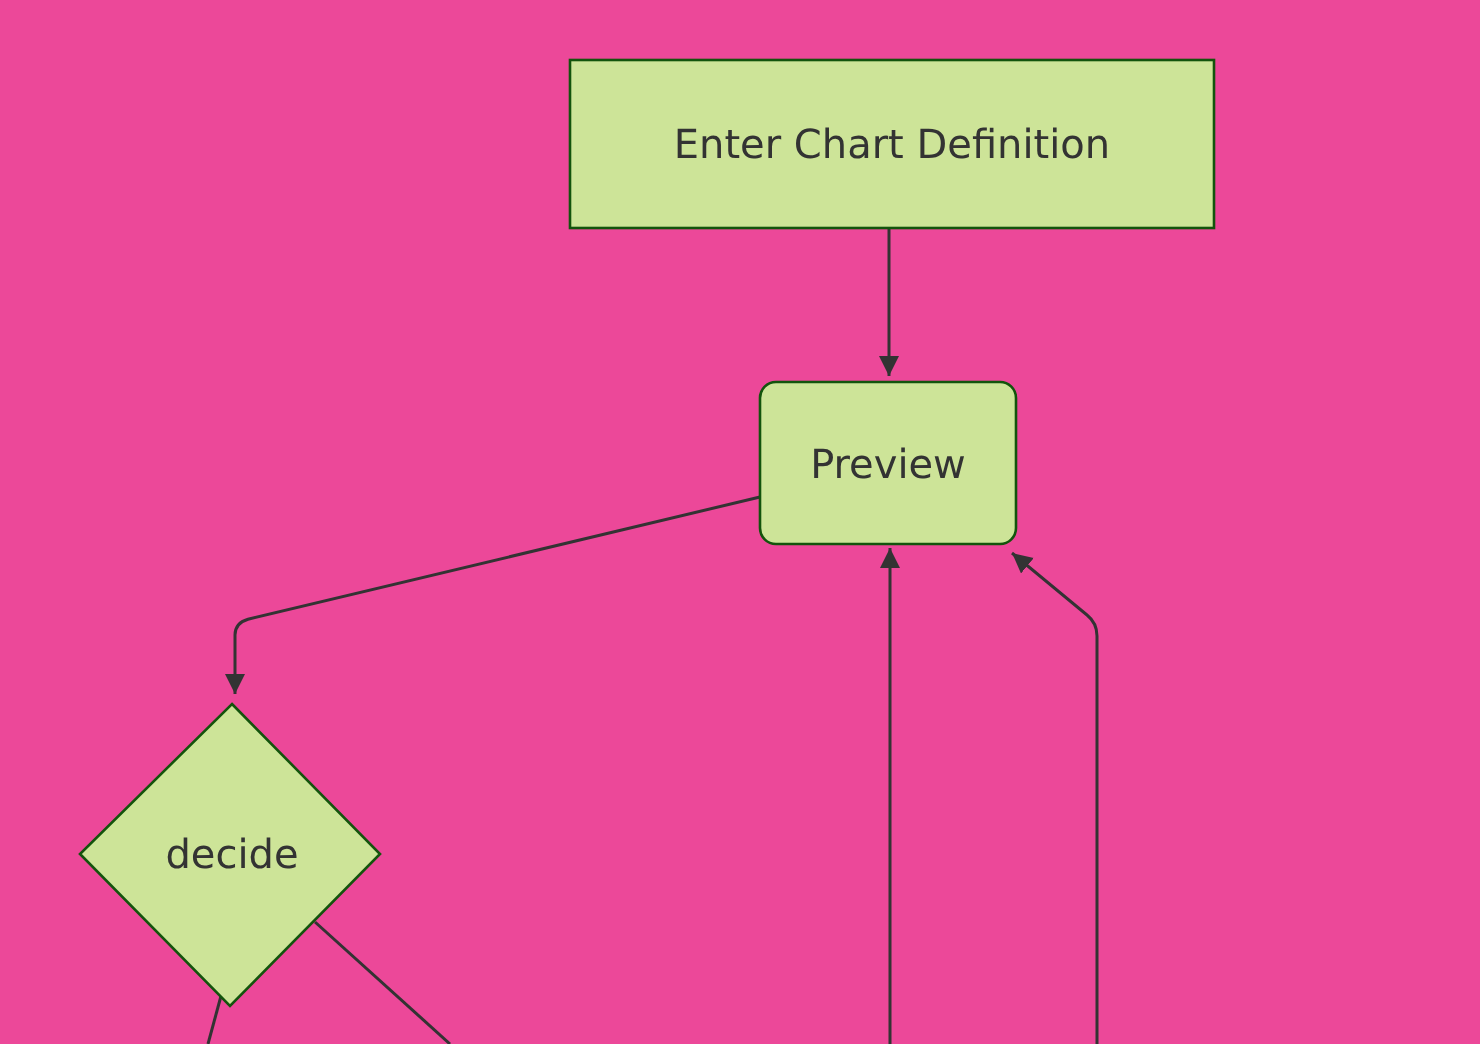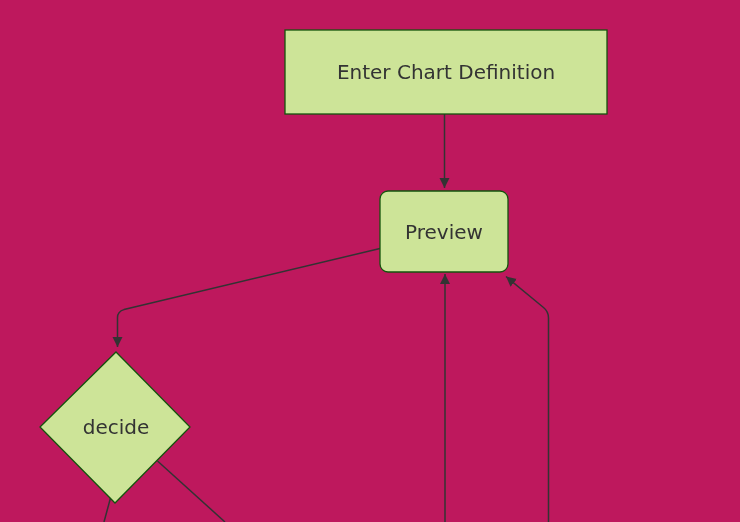--- a/index.html
+++ b/index.html
@@ -1,21 +1,21 @@
 <!DOCTYPE html>
 <html><head>
 <meta charset="utf-8">
 <style>
   html, body { margin: 0; padding: 0; }
   body { background: #ffffff; }
   .stage {
     position: relative;
     width: 740px;
     height: 522px;
-    background: #be185d;
+    background: #ec4899;
     overflow: hidden;
     font-family: "DejaVu Sans", "Liberation Sans", sans-serif;
   }
   svg { display: block; }
   .node-shape {
     fill: #cde498;
     stroke: #13540c;
     stroke-width: 1.3;
   }
   .node-label {

